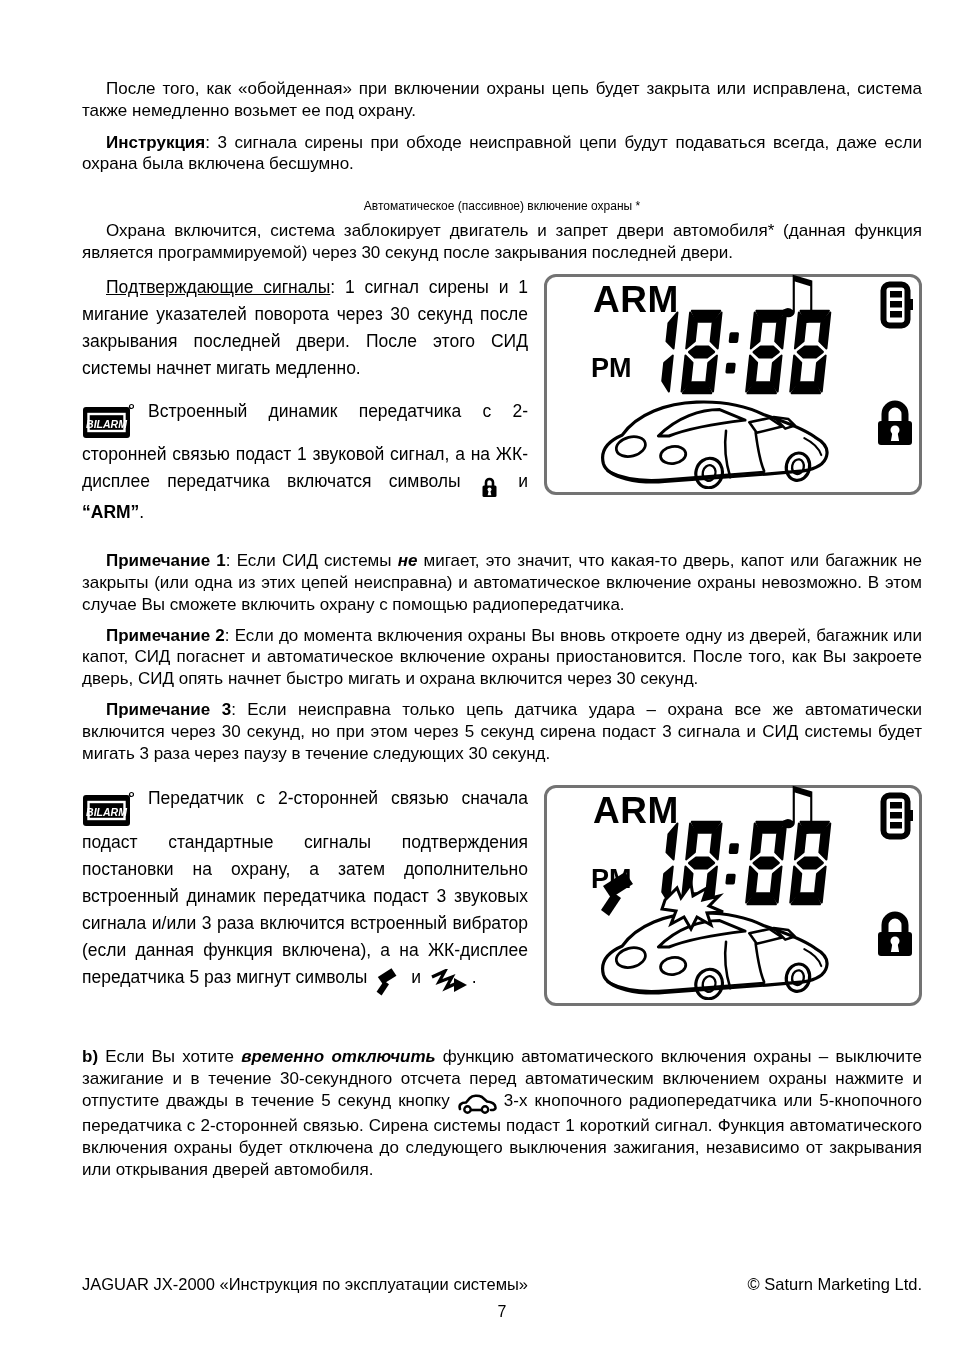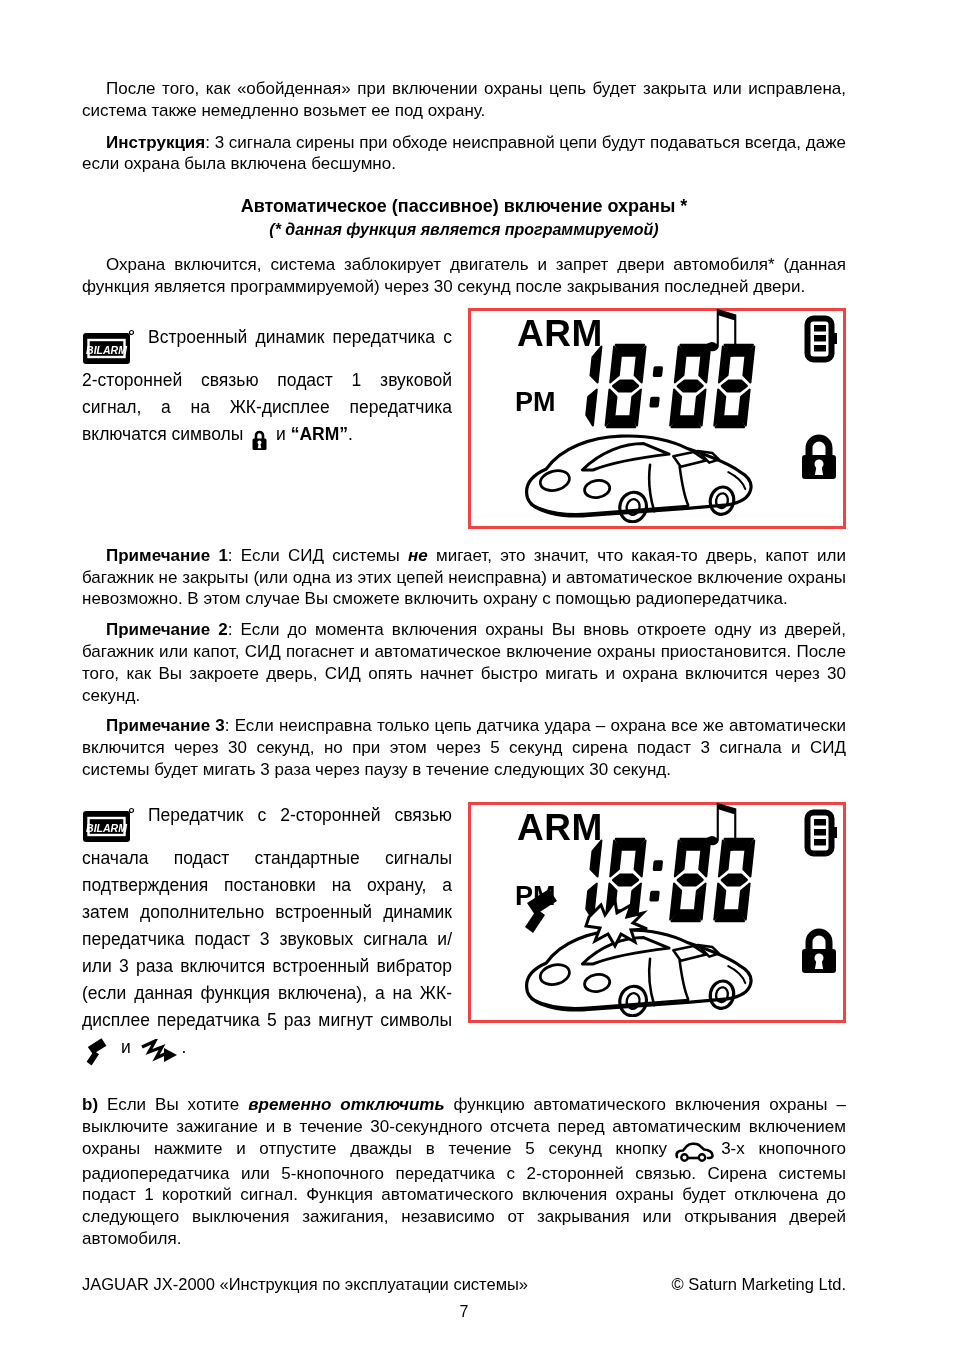--- a/index.html
+++ b/index.html
@@ -1,59 +1,58 @@
 <!DOCTYPE html>
 <html lang="ru"><head>
 <meta charset="utf-8">
 <style>
   html,body{margin:0;padding:0;background:#ffffff;}
   body{width:954px;height:1351px;color:#000;font-family:"Liberation Sans","DejaVu Sans",sans-serif;position:relative;overflow:hidden;}
-  .page{box-sizing:border-box;width:954px;height:1351px;padding:78px 108px 30px 82px;display:flex;flex-direction:column;}
+  .page{box-sizing:border-box;width:954px;height:1351px;padding:78px 32px 30px 82px;display:flex;flex-direction:column;}
   p{margin:0 0 10px 0;font-size:17px;line-height:21.8px;text-align:justify;}
   .indent{text-indent:24px;}
   .mb2{margin-bottom:6px;}
-  .heading{font-size:18px;font-weight:bold;text-align:center;margin:10px 0 3px 0;line-height:22px;}
+  .heading{font-size:12px;font-weight:normal;text-align:center;margin:10px 0 3px 0;line-height:22px;}
   .subheading{font-size:16px;font-weight:bold;font-style:italic;text-align:center;margin:0 0 14px 0;line-height:20px;}
   .u{text-decoration:underline;}
   .sec{margin:4px 0 14px 0;}
   .sec:after{content:"";display:block;clear:both;}
   .sec p{font-size:17.5px;line-height:27px;}
   .sec .logo-para{margin-top:16px;}
-  .lcd{float:right;width:372px;height:215px;border:3px solid #ef4444;border-radius:0;margin-left:16px;margin-bottom:2px;position:relative;background:#fff;}
+  .lcd{float:right;width:372px;height:215px;border:3px solid #737373;border-radius:12px;margin-left:16px;margin-bottom:2px;position:relative;background:#fff;}
   .lcd .arm{position:absolute;left:46px;top:2px;font-size:37px;font-weight:800;letter-spacing:.5px;}
   .lcd .notes{position:absolute;left:224px;top:-14px;font-size:58px;line-height:1.2;font-family:"DejaVu Sans",sans-serif;}
   .lcd .battery{position:absolute;right:5px;top:4px;}
   .lcd .pm{position:absolute;left:44px;top:76px;font-size:27px;font-weight:600;}
   .lcd .digits{position:absolute;left:82px;top:32px;width:208px;height:86px;}
   .lcd .car{position:absolute;left:50px;top:106px;}
   .lcd .lock{position:absolute;right:4px;top:120px;}
   .lcd .hammer{position:absolute;left:52px;top:82px;}
   .lcd .shock{position:absolute;left:112px;top:92px;}
   .logo-wrap{display:inline-block;vertical-align:-10px;margin-right:14px;}
   .inl{display:inline-block;vertical-align:-4px;margin:0 3px;}
   .inl-car{display:inline-block;vertical-align:-3px;margin:0 6px;}
   .note{margin-bottom:9px;}
-  .parab{margin-top:2px;}
+  .parab{margin-top:24px;}
   .footer{margin-top:auto;}
   .footer-row{display:flex;justify-content:space-between;font-size:16.5px;font-weight:normal;}
   .pageno{text-align:center;font-size:16px;margin-top:9px;}
   svg{display:block;}
   .inl svg,.inl-car svg,.logo-wrap svg{display:inline-block;vertical-align:middle;}
 </style>
 </head>
 <body>
 
 <div class="page">
 
   <p class="indent"><span>После того, как «обойденная» при включении охраны цепь будет закрыта или исправлена, система также немедленно возьмет ее под охрану.</span></p>
 
   <p class="indent"><b>Инструкция</b><span>: 3 сигнала сирены при обходе неисправной цепи будут подаваться всегда, даже если охрана была включена бесшумно.</span></p>
 
   <div class="heading">Автоматическое (пассивное) включение охраны *</div>
-  <div class="subheading">(* данная функция является программируемой)</div>
 
 
   <p class="indent mb2"><span>Охрана включится, система заблокирует двигатель и запрет двери автомобиля* (данная функция является программируемой) через 30 секунд после закрывания последней двери.</span></p>
 
   <div class="sec">
     <div class="lcd">
       <span class="arm">ARM</span>
       <span class="notes">♫</span>
       <svg class="battery" width="34" height="48" viewBox="0 0 34 48">
         <rect x="3.5" y="3.5" width="24" height="41" rx="6" fill="none" stroke="#000" stroke-width="6"></rect>
@@ -110,20 +109,21 @@
           <ellipse cx="190" cy="79" rx="5.5" ry="7" transform="rotate(12 190 79)" stroke-width="2.2"></ellipse>
         </g>
       </svg>
       <svg class="lock" width="40" height="50" viewBox="0 0 40 50">
         <path d="M10,25 v-8 a10,10 0 0 1 20,0 v8" fill="none" stroke="#000" stroke-width="7"></path>
         <rect x="3" y="24" width="34" height="24" rx="3" fill="#000"></rect>
         <circle cx="20" cy="33" r="4.5" fill="#fff"></circle>
         <path d="M17.5,35 h5 l1.6,9 h-8.2 z" fill="#fff"></path>
       </svg>
     </div>
+    <p class="indent"><span class="u">Подтверждающие сигналы</span><span>: 1 сигнал сирены и 1 мигание указателей поворота через 30 секунд после закрывания последней двери. После этого СИД системы начнет мигать медленно.</span></p>
     <p class="logo-para">
       <span class="logo-wrap">
         <svg width="52" height="38" viewBox="0 0 52 38">
           <rect x="1" y="4" width="47" height="31" rx="3" fill="#000"></rect>
           <rect x="6.5" y="11" width="36" height="17" fill="none" stroke="#fff" stroke-width="2.4"></rect>
           <text x="24.5" y="24.5" text-anchor="middle" fill="#fff" font-size="10.5" font-weight="bold" font-style="italic">BILARM</text>
           <circle cx="49.5" cy="3.5" r="2" fill="none" stroke="#000" stroke-width="1.2"></circle>
         </svg>
       </span><span>Встроенный динамик передатчика с 2-сторонней связью подаст 1 звуковой сигнал, а на ЖК-дисплее передатчика включатся символы</span>
       <span class="inl">

